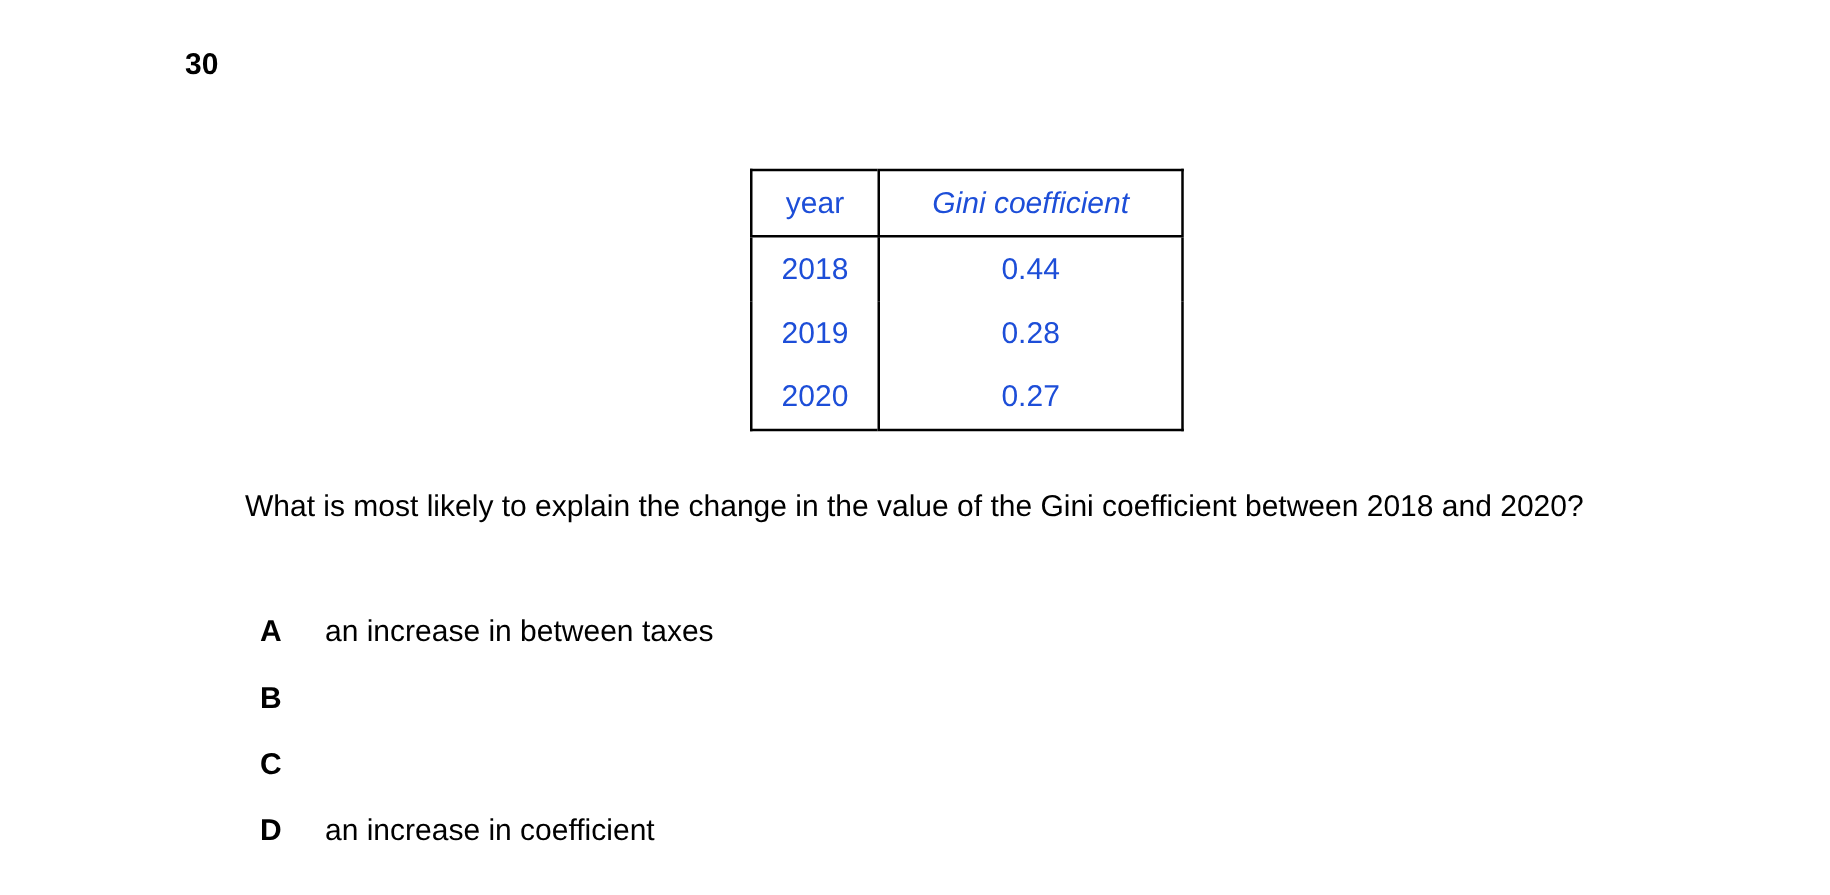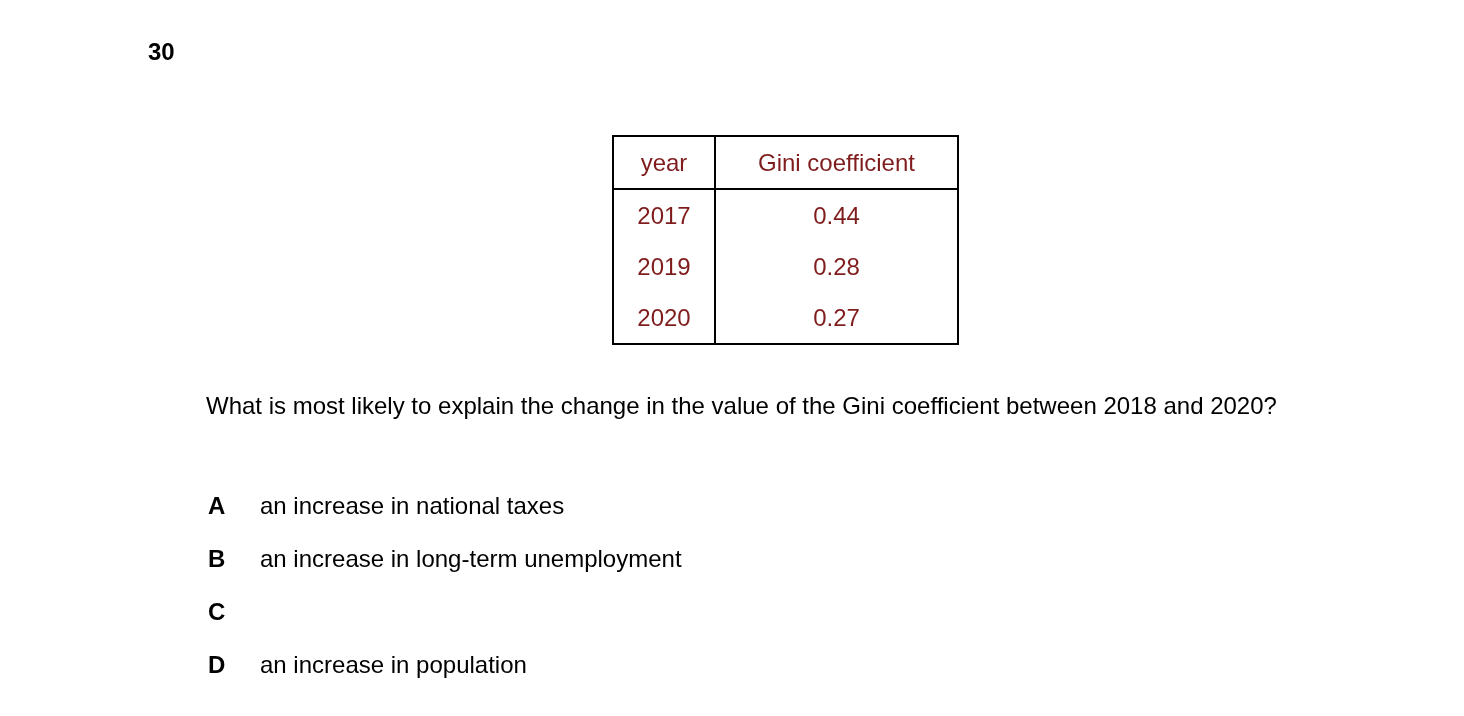--- a/index.html
+++ b/index.html
@@ -26,55 +26,56 @@
     font-weight: bold;
   }
   .q-intro {
     position: absolute;
     left: 178px;
     top: 37px;
     width: 1200px;
   }
   .gini-table {
     position: absolute;
-    left: 584px;
+    left: 572px;
     top: 135px;
     border-collapse: collapse;
     font-size: 24px;
-    color: #7f1d1d;
+    color: #1d4ed8;
   }
   .gini-table th,
   .gini-table td {
     text-align: center;
     font-weight: normal;
     padding: 0;
   }
   .gini-table th {
     height: 51px;
     border-bottom: 2px solid #000000;
   }
   .gini-table td {
     height: 51px;
   }
   .gini-table .col-year {
     width: 100px;
   }
   .gini-table .col-gini {
     width: 241px;
+    font-style: italic;
   }
   .gini-table {
     border: 2px solid #000000;
   }
   .gini-table th:first-child,
   .gini-table td:first-child {
     border-right: 2px solid #000000;
   }
   .q-prompt {
     position: absolute;
-    left: 178px;
+    left: 168px;
     top: 391px;
     width: 1140px;
   }
   .options {
     position: absolute;
     left: 180px;
     top: 491px;
     display: flex;
     flex-direction: column;
     gap: 23px;
@@ -100,47 +101,46 @@
 
   <table class="gini-table">
     <thead>
       <tr>
         <th class="col-year">year</th>
         <th class="col-gini">Gini coefficient</th>
       </tr>
     </thead>
     <tbody>
       <tr>
-        <td>2017</td>
+        <td>2018</td>
         <td>0.44</td>
       </tr>
       <tr>
         <td>2019</td>
         <td>0.28</td>
       </tr>
       <tr>
         <td>2020</td>
         <td>0.27</td>
       </tr>
     </tbody>
   </table>
 
   <div class="q-prompt">What is most likely to explain the change in the value of the Gini coefficient between 2018 and 2020?</div>
 
   <div class="options">
     <div class="option">
       <span class="letter">A</span>
-      <span class="text">an increase in national taxes</span>
+      <span class="text">an increase in between taxes</span>
     </div>
     <div class="option">
       <span class="letter">B</span>
-      <span class="text">an increase in long-term unemployment</span>
     </div>
     <div class="option">
       <span class="letter">C</span>
     </div>
     <div class="option">
       <span class="letter">D</span>
-      <span class="text">an increase in population</span>
+      <span class="text">an increase in coefficient</span>
     </div>
   </div>
 
 </div>
 
 </body></html>

